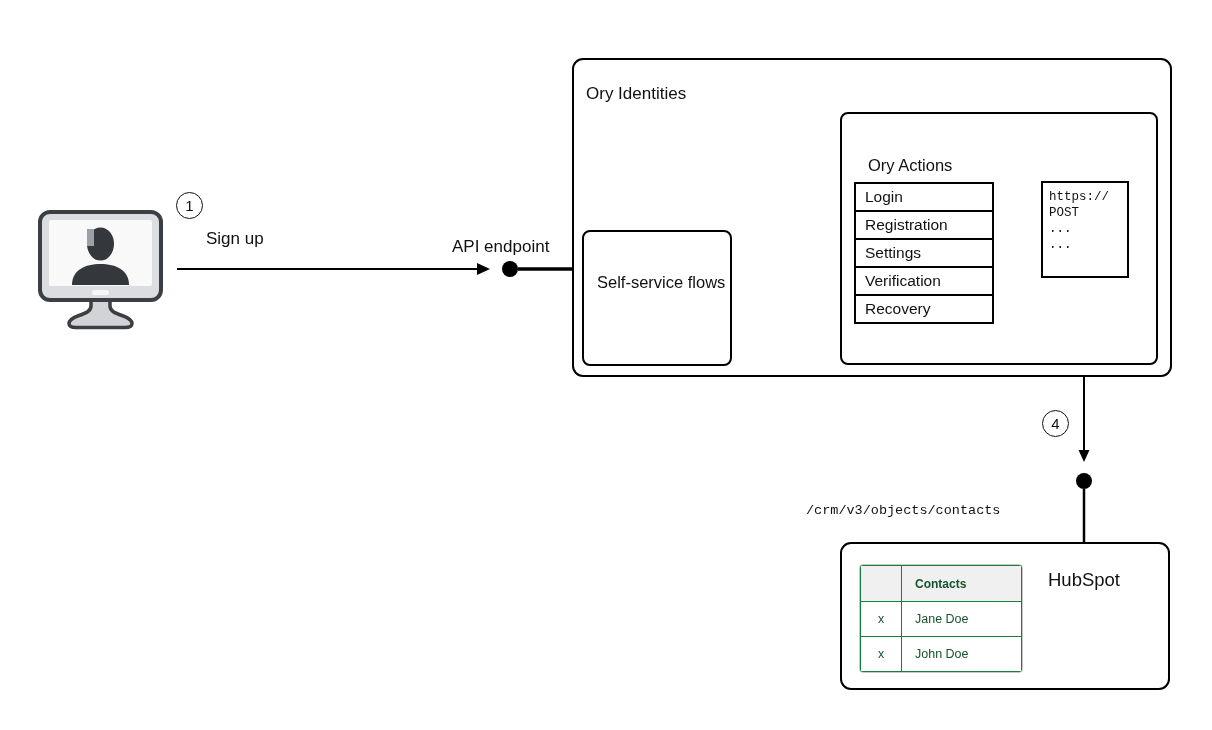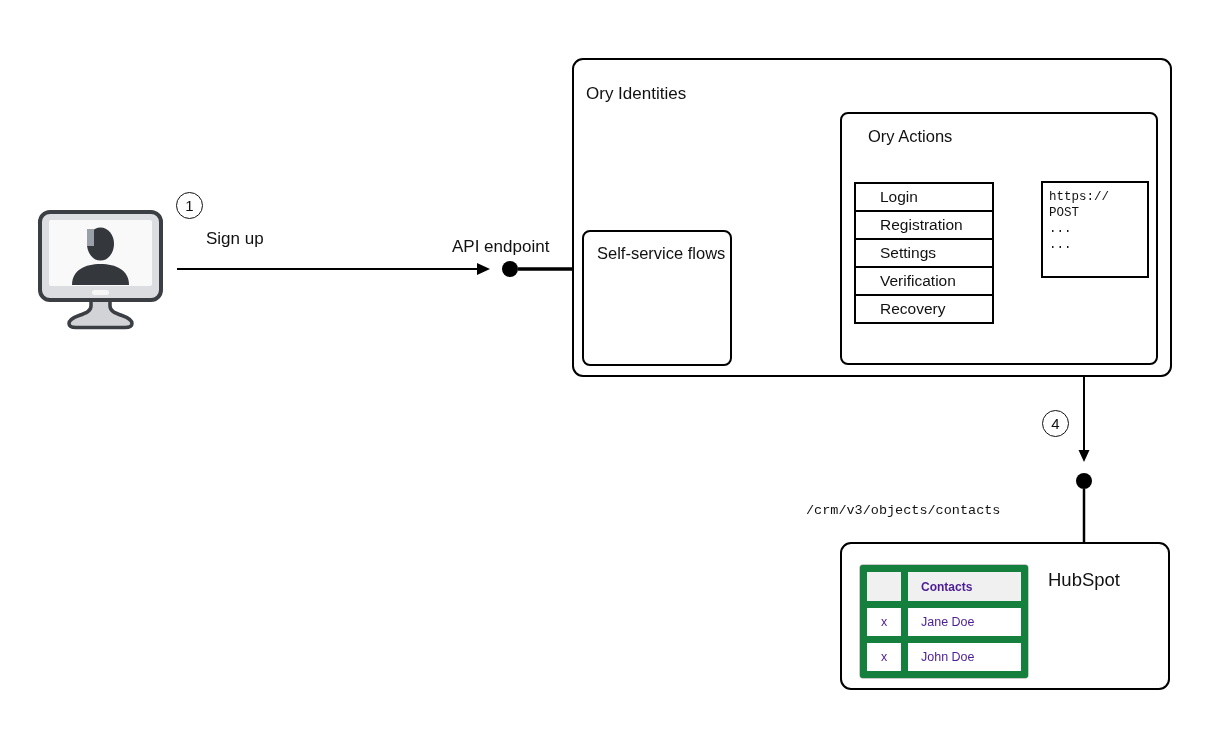--- a/index.html
+++ b/index.html
@@ -6,49 +6,49 @@
   .canvas{
     position:relative;width:1212px;height:730px;background:#fff;
     font-family:"Liberation Sans",sans-serif;color:#111;overflow:hidden;
   }
   .overlay{position:absolute;left:0;top:0;width:1212px;height:730px;pointer-events:none;}
   .box{position:absolute;border:2px solid #000;background:#fff;box-sizing:border-box;}
   .rounded-lg{border-radius:11px;}
   .rounded-md{border-radius:8px;}
   .label{position:absolute;white-space:nowrap;}
   .t17{font-size:17px;line-height:20px;}
-  .t16{font-size:16.5px;line-height:19px;}
+  .t16{font-size:16.5px;line-height:19px;margin-top:29px;}
   .mono{font-family:"Liberation Mono","DejaVu Sans Mono",monospace;}
   .step-circle{
     position:absolute;width:27px;height:27px;border:1.6px solid #111;border-radius:50%;
     background:#fff;display:flex;align-items:center;justify-content:center;
     font-size:15px;box-sizing:border-box;
   }
   
   .flow-list{position:absolute;left:854px;top:182px;width:140px;}
   .flow-row{
     width:140px;height:30px;border:2px solid #000;margin-top:-2px;background:#fff;
-    box-sizing:border-box;display:flex;align-items:center;padding-left:24px;
+    box-sizing:border-box;display:flex;align-items:center;padding-left:9px;
     font-size:15.5px;
   }
   .flow-row:first-child{margin-top:0;}
   
   .code-box{
-    position:absolute;left:1041px;top:181px;width:108px;height:97px;
+    position:absolute;left:1041px;top:181px;width:88px;height:97px;
     border:2px solid #000;background:#fff;box-sizing:border-box;
     padding:6px 0 0 6px;font-size:12.5px;line-height:16px;letter-spacing:0;
   }
   
   .contacts-wrap{
     position:absolute;left:17px;top:20px;border:1px solid #c9c9cb;border-radius:4px;
     overflow:hidden;background:#fff;
   }
   table.contacts{border-collapse:collapse;}
   table.contacts td,table.contacts th{
-    border:7px solid #15803d;font-weight:normal;font-size:12.5px;color:#4c1d95;
+    border:1px solid #15803d;font-weight:normal;font-size:12.5px;color:#14532d;
     box-sizing:border-box;background:#fff;
   }
   table.contacts .c1{width:41px;text-align:center;}
   table.contacts .c2{width:120px;text-align:left;padding-left:13px;}
   table.contacts tr.hdr td{height:36px;background:#f0f0f1;font-weight:bold;font-size:12px;}
   table.contacts tr.body td{height:35px;}
 </style>
 </head>
 <body>
 

